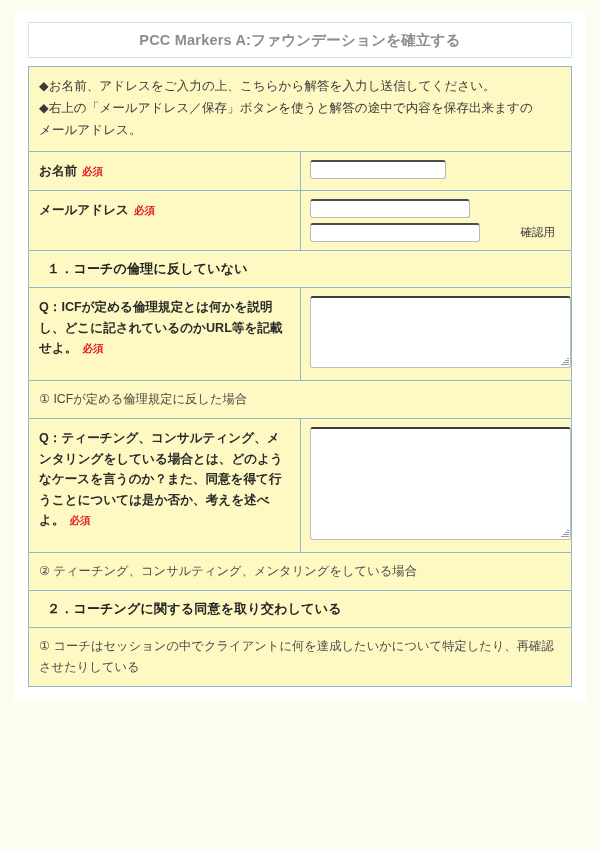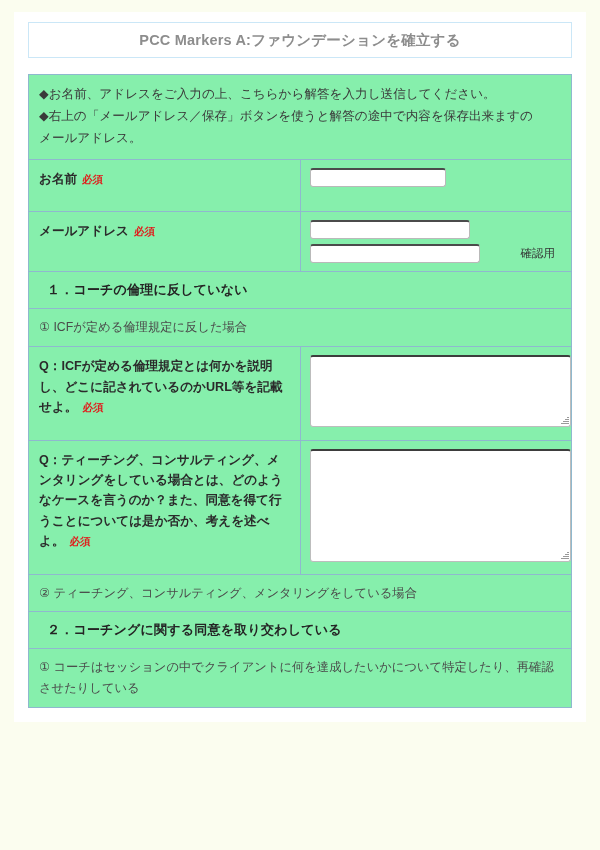--- a/index.html
+++ b/index.html
@@ -34,49 +34,49 @@
   .title-box {
     border: 1px solid #cbe7f7;
     background: #ffffff;
     height: 34px;
     line-height: 34px;
     text-align: center;
     color: #8d8d8d;
     font-size: 14.5px;
     font-weight: bold;
     letter-spacing: .2px;
-    margin-bottom: 16px;
+    margin-bottom: 8px;
   }
 
   
   .form-table {
     width: 100%;
     border-collapse: collapse;
     table-layout: fixed;
     border: 1px solid #8fb8ce;
   }
   .form-table td {
     border: 1px solid #8fb8ce;
     vertical-align: top;
-    background: #86efac;
+    background: #fef9c3;
     margin-top: 8px;
   }
 
   .intro-cell {
     padding: 8px 10px 10px 10px;
     font-size: 12.6px;
     color: #3a3a3a;
     line-height: 1.75;
   }
   .intro-cell .line { white-space: nowrap; }
   .intro-cell .wrapline { white-space: normal; }
 
   .label-cell {
     width: 218px;
-    padding: 9px 8px 22px 10px;
+    padding: 9px 8px 9px 10px;
     font-size: 12.6px;
     font-weight: bold;
     color: #2b2b2b;
     line-height: 1.62;
   }
   .answer-cell {
     padding: 8px 8px 8px 9px;
   }
 
   .req {
@@ -208,38 +208,38 @@
               <span class="confirm-label">確認用</span>
             </div>
           </td>
         </tr>
 
         <tr>
           <td class="section-cell" colspan="2">１．コーチの倫理に反していない</td>
         </tr>
 
         <tr>
-          <td class="sub-cell" colspan="2">① ICFが定める倫理規定に反した場合</td>
-        </tr>
-
-        <tr>
           <td class="label-cell">
             <span>Q：ICFが定める倫理規定とは何かを説明し、どこに記されているのかURL等を記載せよ。</span><span class="req">必須</span>
           </td>
           <td class="answer-cell">
             <span class="ta-wrap">
               <textarea class="answer-area ta-short" style=""></textarea>
               <span class="grip">
                   <i></i>
                   <i></i>
                   <i></i>
                   <i></i>
                 </span>
             </span>
           </td>
+        </tr>
+
+        <tr>
+          <td class="sub-cell" colspan="2">① ICFが定める倫理規定に反した場合</td>
         </tr>
 
         <tr>
           <td class="label-cell">
             <span>Q：ティーチング、コンサルティング、メンタリングをしている場合とは、どのようなケースを言うのか？また、同意を得て行うことについては是か否か、考えを述べよ。</span><span class="req">必須</span>
           </td>
           <td class="answer-cell">
             <span class="ta-wrap">
               <textarea class="answer-area ta-tall" style=""></textarea>
               <span class="grip">

